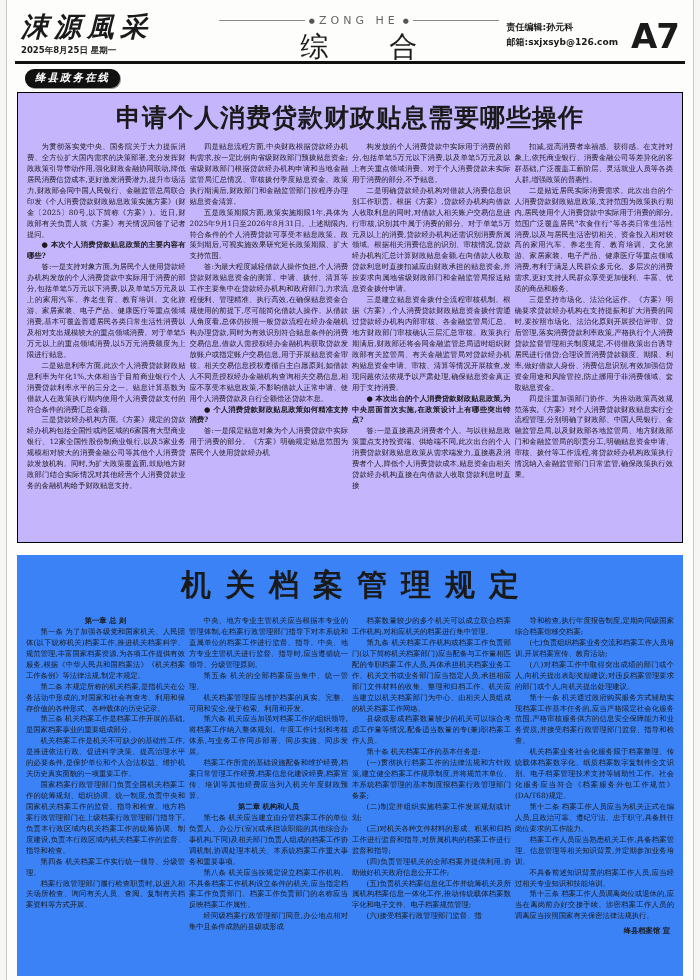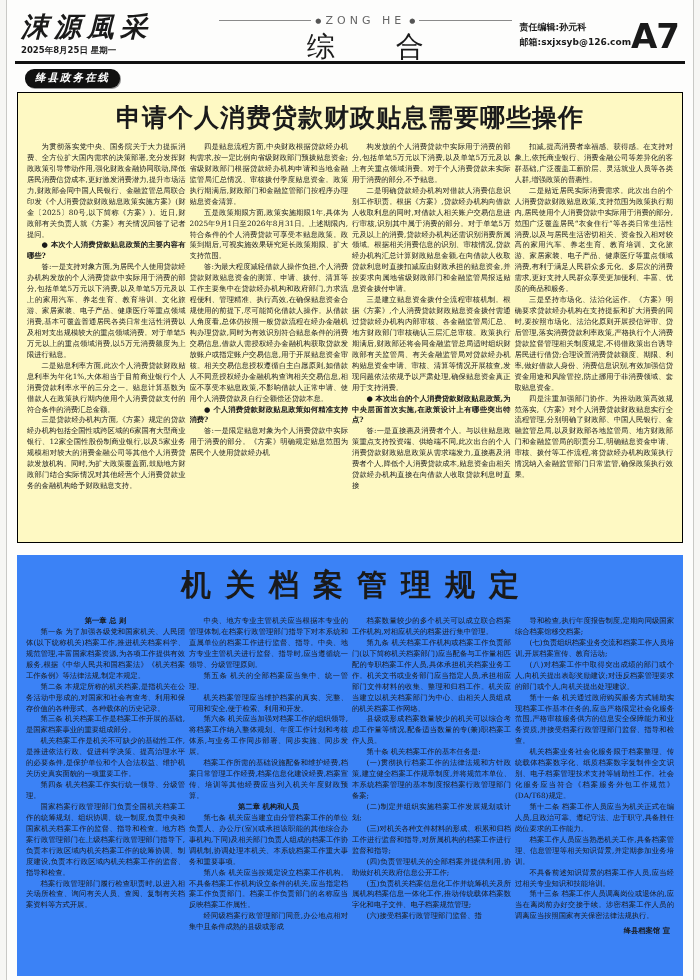--- a/index.html
+++ b/index.html
@@ -11,30 +11,30 @@
   .header { display:flex; align-items:flex-start; justify-content:flex-end; padding:6px 6px 0 6px; height:52px; }
   .mast-left { width:190px; }
   .mast-title { font-size:27px; font-weight:bold; letter-spacing:6px; font-style:italic; font-family:"DejaVu Serif", serif; line-height:1.1; white-space:nowrap; }
   .mast-date { font-size:8.5px; font-weight:bold; margin-top:3px; font-family:"DejaVu Sans", sans-serif; }
   .mast-center { flex:1; padding:2px 8px 0 8px; }
   .pinyin-row { display:flex; align-items:center; gap:4px; }
   .hline { flex:1; height:1px; background:#8a8a8a; }
   .pinyin { font-size:11px; color:#666; letter-spacing:4px; font-family:"DejaVu Sans", sans-serif; white-space:nowrap; }
   .dot { font-size:7px; color:#555; }
   .section-title { text-align:center; font-size:28px; font-weight:normal; letter-spacing:26px; padding-left:26px; margin-top:1px; white-space:nowrap; }
-  .mast-right { display:flex; align-items:flex-start; gap:0; padding-top:8px; }
+  .mast-right { display:flex; align-items:flex-start; gap:13px; padding-top:8px; }
   .editor-box { font-size:9px; font-weight:bold; line-height:1.7; font-family:"DejaVu Sans", sans-serif; white-space:nowrap; }
   .page-no { font-size:34px; font-weight:bold; font-family:"DejaVu Sans", sans-serif; line-height:0.95; letter-spacing:-1px; }
   .thick-rule { height:3px; background:#111; margin:3px 0 0 0; }
 
   
   .badge { display:inline-block; margin:5px 0 0 10px; background:#111; color:#fff; font-size:10.5px; font-weight:bold; font-style:italic; letter-spacing:2px; padding:2px 10px 3px 10px; border-radius:9px; box-shadow:1px 1px 0 #999; white-space:nowrap; }
 
   
-  .article1 { margin:4px 2px 0 2px; border:1.5px solid #000; background:#fef9c3; padding:6px 9px 8px 9px; }
+  .article1 { margin:4px 2px 0 2px; border:1.5px solid #000; background:#c4b5fd; padding:6px 9px 8px 9px; }
   .headline1 { text-align:center; font-size:25px; font-weight:bold; letter-spacing:1px; margin:2px 0 8px 0; white-space:nowrap; }
   .cols4 { display:flex; gap:4px; }
   .col { flex:1 1 0; overflow:hidden; }
   .a1col { height:392px; }
 
   .para { font-size:7.3px; line-height:1.5; text-align:justify; text-indent:2em; margin:0; }
   .para.question { font-weight:bold; }
   .para.chapter { text-align:center; text-indent:0; font-weight:bold; }
   .para.signature { text-align:right; text-indent:0; font-weight:bold; padding-right:4px; margin-top:4px; }
 
@@ -111,22 +111,22 @@
 
   <section class="article2">
     <h2 class="headline2">机关档案管理规定</h2>
     <div class="cols4">
       <div class="col a2col">
           <p class="para chapter">第一章 总 则</p>
           <p class="para body">第一条 为了加强各级党和国家机关、人民团体(以下统称机关)档案工作,推进机关档案科学、规范管理,丰富国家档案资源,为各项工作提供有效服务,根据《中华人民共和国档案法》《机关档案工作条例》等法律法规,制定本规定。</p>
           <p class="para body">第二条 本规定所称的机关档案,是指机关在公务活动中形成的,对国家和社会有查考、利用和保存价值的各种形式、各种载体的历史记录。</p>
           <p class="para body">第三条 机关档案工作是档案工作开展的基础,是国家档案事业的重要组成部分。</p>
           <p class="para body">机关档案工作是机关不可缺少的基础性工作,是推进依法行政、促进科学决策、提高治理水平的必要条件,是保护单位和个人合法权益、维护机关历史真实面貌的一项重要工作。</p>
+          <p class="para body">国家档案行政管理部门负责全国机关档案工作的统筹规划、组织协调、统一制度,负责中央和国家机关档案工作的监督、指导和检查。地方档案行政管理部门在上级档案行政管理部门指导下,负责本行政区域内机关档案工作的统筹协调、制度建设,负责本行政区域内机关档案工作的监督、指导和检查。</p>
           <p class="para body">第四条 机关档案工作实行统一领导、分级管理。</p>
-          <p class="para body">国家档案行政管理部门负责全国机关档案工作的统筹规划、组织协调、统一制度,负责中央和国家机关档案工作的监督、指导和检查。地方档案行政管理部门在上级档案行政管理部门指导下,负责本行政区域内机关档案工作的统筹协调、制度建设,负责本行政区域内机关档案工作的监督、指导和检查。</p>
           <p class="para body">档案行政管理部门履行检查职责时,以进入相关场所检查、询问有关人员、查阅、复制有关档案资料等方式开展。</p>
         </div>
       <div class="col a2col">
           <p class="para body">中央、地方专业主管机关应当根据本专业的管理体制,在档案行政管理部门指导下对本系统和直属单位的档案工作进行监督、指导。中央、地方专业主管机关进行监督、指导时,应当遵循统一领导、分级管理原则。</p>
           <p class="para body">第五条 机关的全部档案应当集中、统一管理。</p>
           <p class="para body">机关档案管理应当维护档案的真实、完整、可用和安全,便于检索、利用和开发。</p>
           <p class="para body">第六条 机关应当加强对档案工作的组织领导,将档案工作纳入整体规划、年度工作计划和考核体系,与业务工作同步部署、同步实施、同步发展。</p>
           <p class="para body">档案工作所需的基础设施配备和维护经费,档案日常管理工作经费,档案信息化建设经费,档案宣传、培训等其他经费应当列入机关年度财政预算。</p>
           <p class="para chapter">第二章 机构和人员</p>
           <p class="para body">第七条 机关应当建立由分管档案工作的单位负责人、办公厅(室)(或承担该职能的其他综合办事机构,下同)及相关部门负责人组成的档案工作协调机制,协调处理本机关、本系统档案工作重大事务和重要事项。</p>

